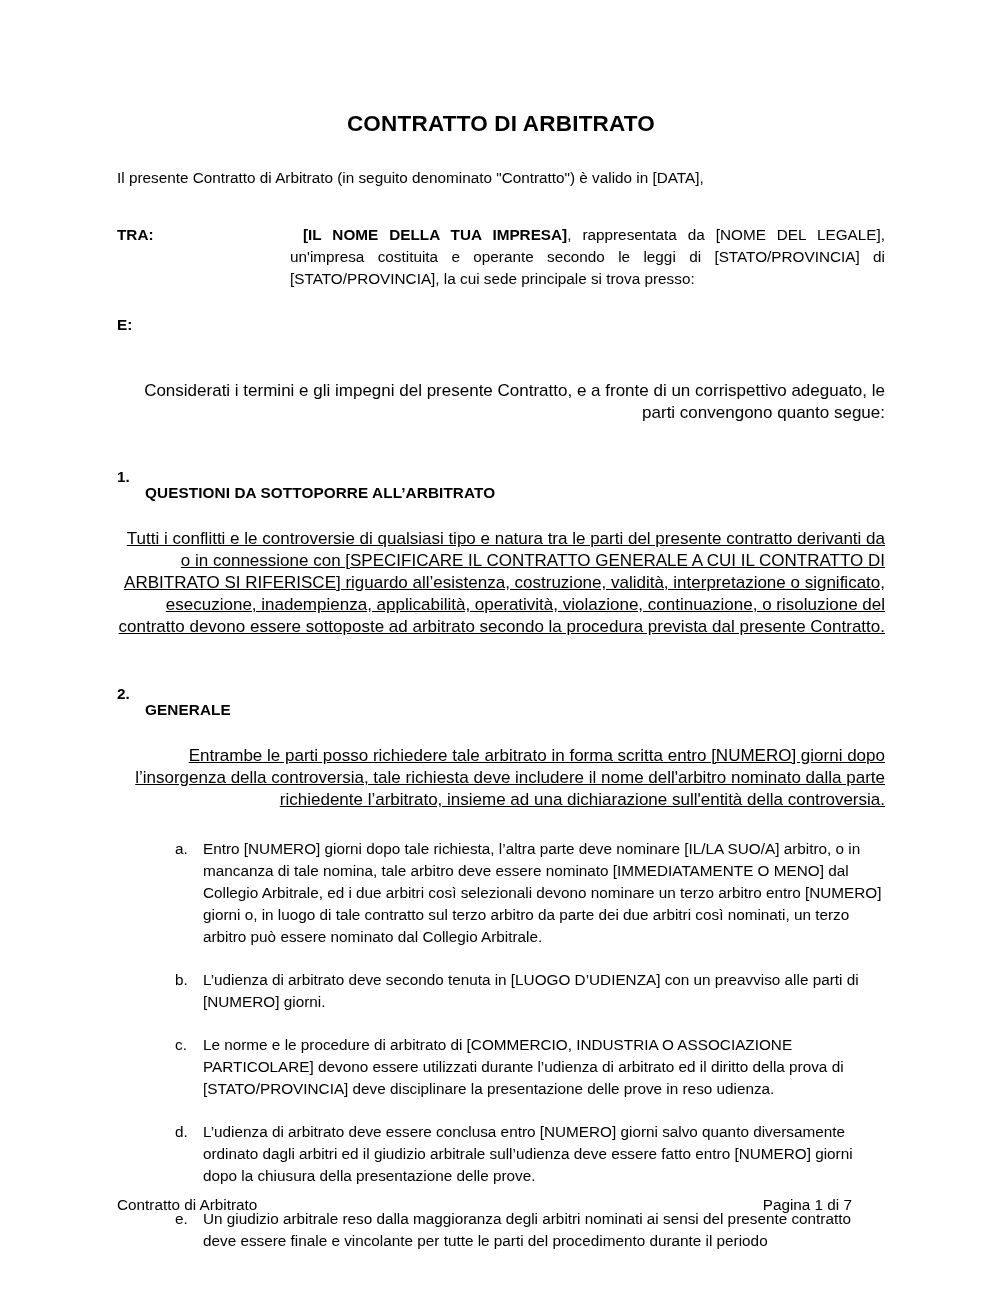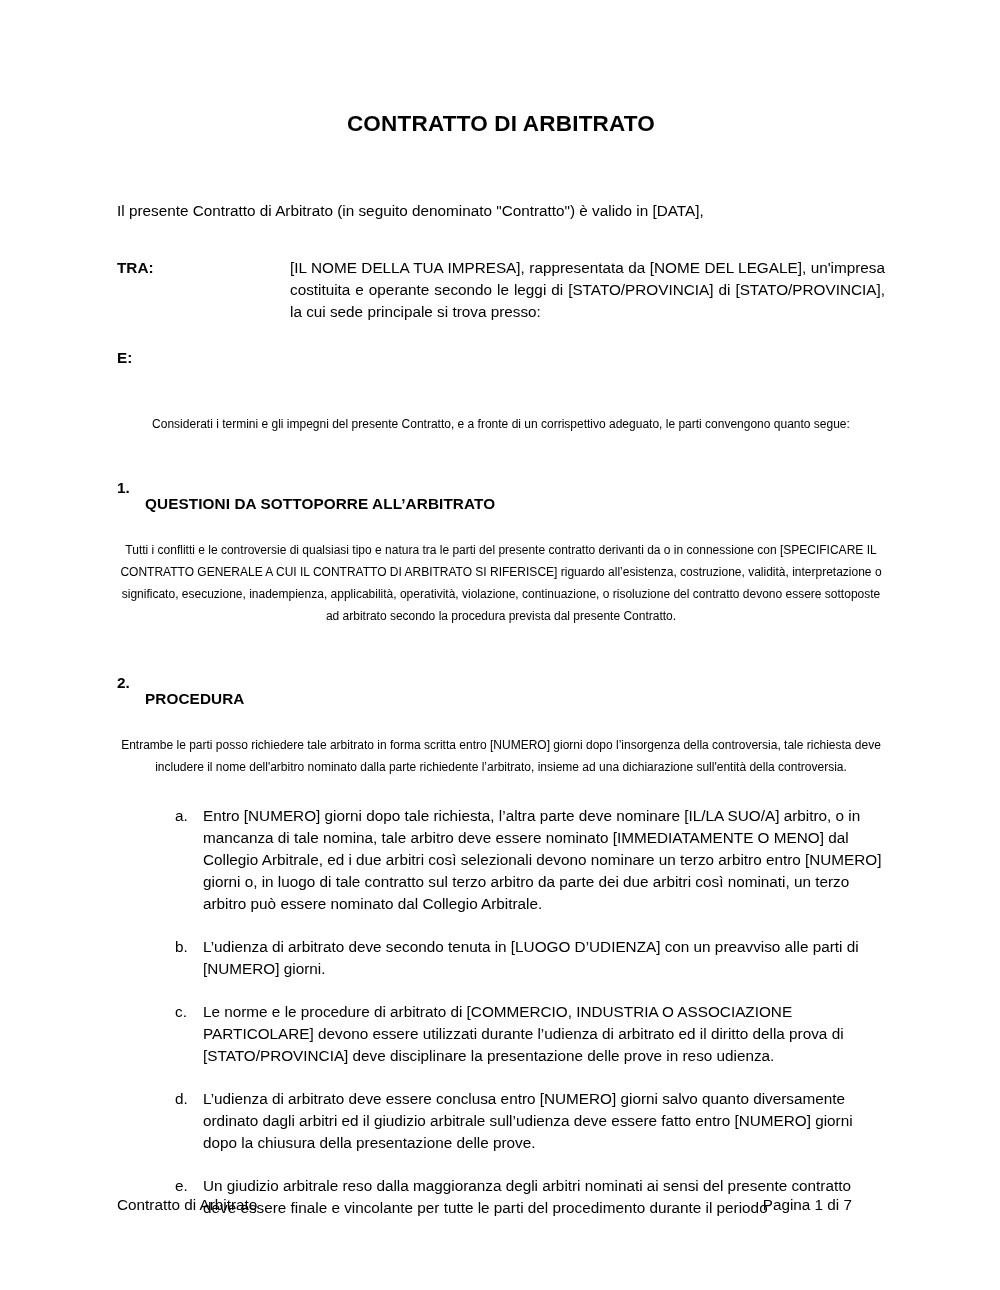--- a/index.html
+++ b/index.html
@@ -32,21 +32,21 @@
     text-align: center;
     font-size: 22.5px;
     font-weight: bold;
     letter-spacing: 0.2px;
     margin-top: 110px;
     line-height: 1.2;
   }
 
   
   .intro-line {
-    margin-top: 63px;
+    margin-top: 30px;
     font-size: 15.3px;
     line-height: 22px;
   }
 
   
   .party-block {
     display: flex;
     align-items: flex-start;
     font-size: 15.3px;
     line-height: 22px;
@@ -56,30 +56,30 @@
   .party-label {
     width: 173px;
     flex: 0 0 173px;
     font-weight: bold;
   }
   .party-text {
     flex: 1 1 auto;
     text-align: justify;
     text-justify: inter-word;
   }
-  .party-text .lead { font-weight: normal; }
+  .party-text .lead { font-weight: bold; margin-left: 13px; }
 
   
   .para {
-    font-size: 12px;
+    font-size: 17px;
     line-height: 22px;
-    text-align: center;
+    text-align: right;
   }
   .para.considerati { margin-top: 44px; }
-  .para.sec-body    { margin-top: 24px; }
+  .para.sec-body    { margin-top: 24px; text-decoration: underline; }
 
   
   .section-heading {
     display: flex;
     align-items: flex-start;
     font-size: 15.3px;
     font-weight: bold;
     line-height: 22px;
     letter-spacing: 0.1px;
   }
@@ -149,21 +149,21 @@
     <p class="para considerati">Considerati i termini e gli impegni del presente Contratto, e a fronte di un corrispettivo adeguato, le parti convengono quanto segue:</p>
 
     <div class="section-heading first">
       <span class="section-num">1.</span>
       <span class="section-title">QUESTIONI DA SOTTOPORRE ALL’ARBITRATO</span>
     </div>
     <p class="para sec-body">Tutti i conflitti e le controversie di qualsiasi tipo e natura tra le parti del presente contratto derivanti da o in connessione con [SPECIFICARE IL CONTRATTO GENERALE A CUI IL CONTRATTO DI ARBITRATO SI RIFERISCE] riguardo all’esistenza, costruzione, validità, interpretazione o significato, esecuzione, inadempienza, applicabilità, operatività, violazione, continuazione, o risoluzione del contratto devono essere sottoposte ad arbitrato secondo la procedura prevista dal presente Contratto.</p>
 
     <div class="section-heading next">
       <span class="section-num">2.</span>
-      <span class="section-title">PROCEDURA</span>
+      <span class="section-title">GENERALE</span>
     </div>
     <p class="para sec-body">Entrambe le parti posso richiedere tale arbitrato in forma scritta entro [NUMERO] giorni dopo l’insorgenza della controversia, tale richiesta deve includere il nome dell'arbitro nominato dalla parte richiedente l’arbitrato, insieme ad una dichiarazione sull'entità della controversia.</p>
 
     <div class="letter-list">
       <div class="letter-item">
         <span class="letter-marker">a.</span>
         <span class="letter-text">Entro [NUMERO] giorni dopo tale richiesta, l’altra parte deve nominare [IL/LA SUO/A] arbitro, o in mancanza di tale nomina, tale arbitro deve essere nominato [IMMEDIATAMENTE O MENO] dal Collegio Arbitrale, ed i due arbitri così selezionali devono nominare un terzo arbitro entro [NUMERO] giorni o, in luogo di tale contratto sul terzo arbitro da parte dei due arbitri così nominati, un terzo arbitro può essere nominato dal Collegio Arbitrale.</span>
       </div>
       <div class="letter-item">
         <span class="letter-marker">b.</span>

